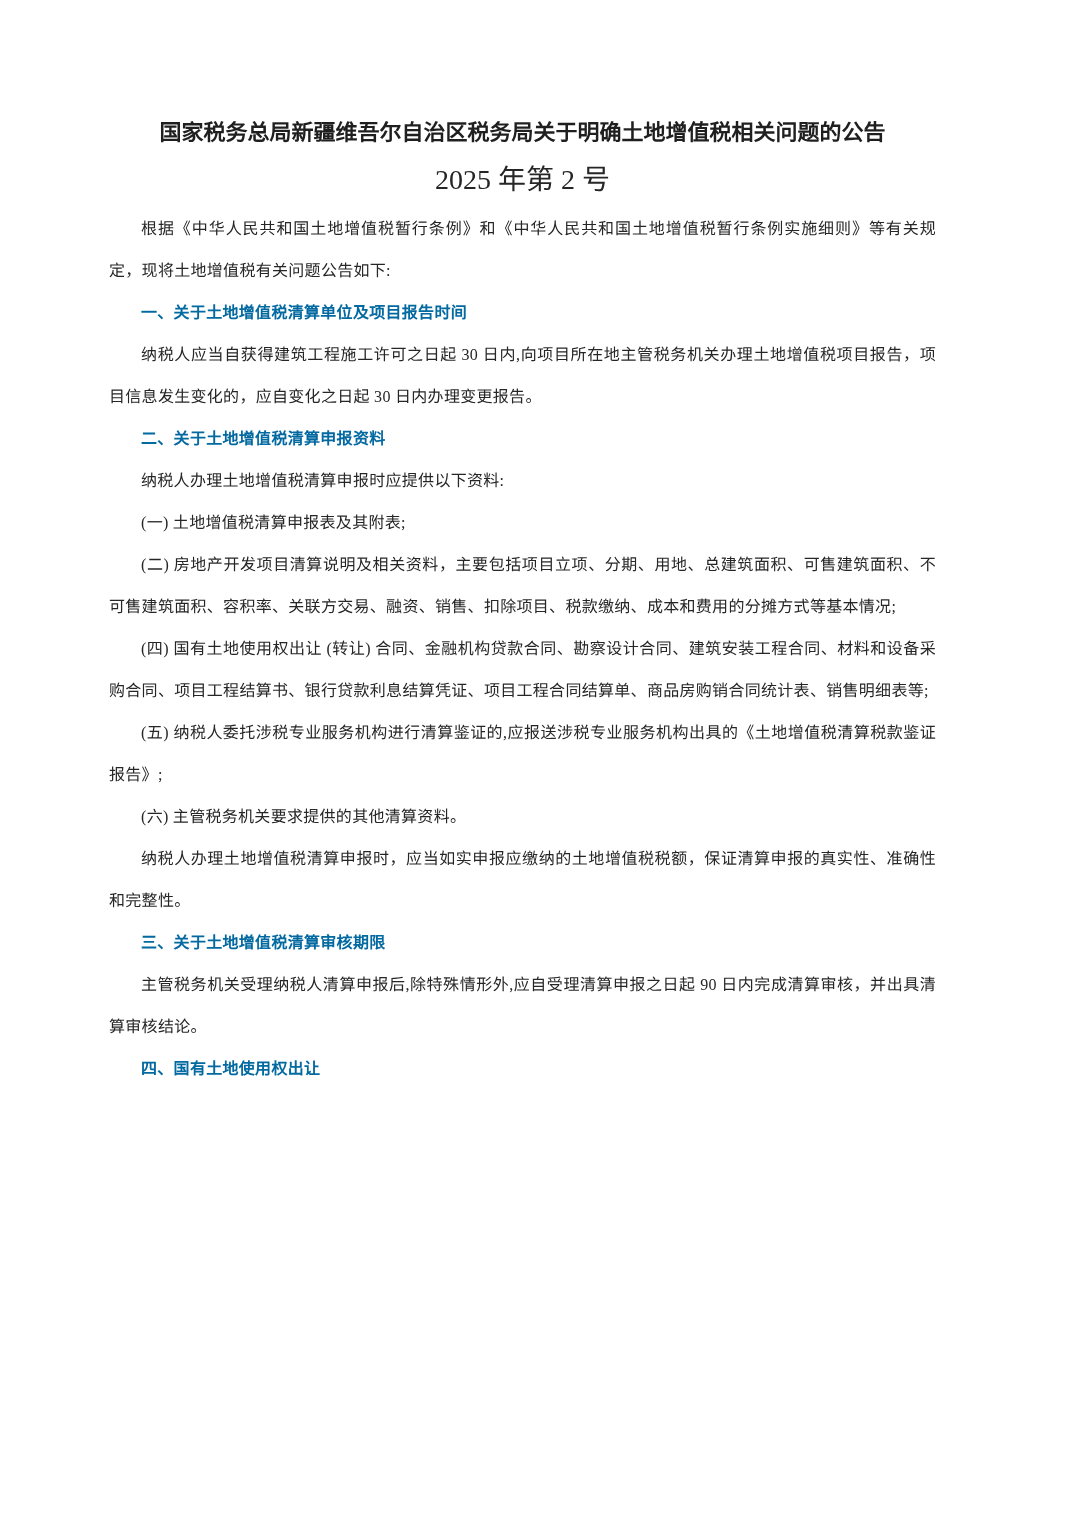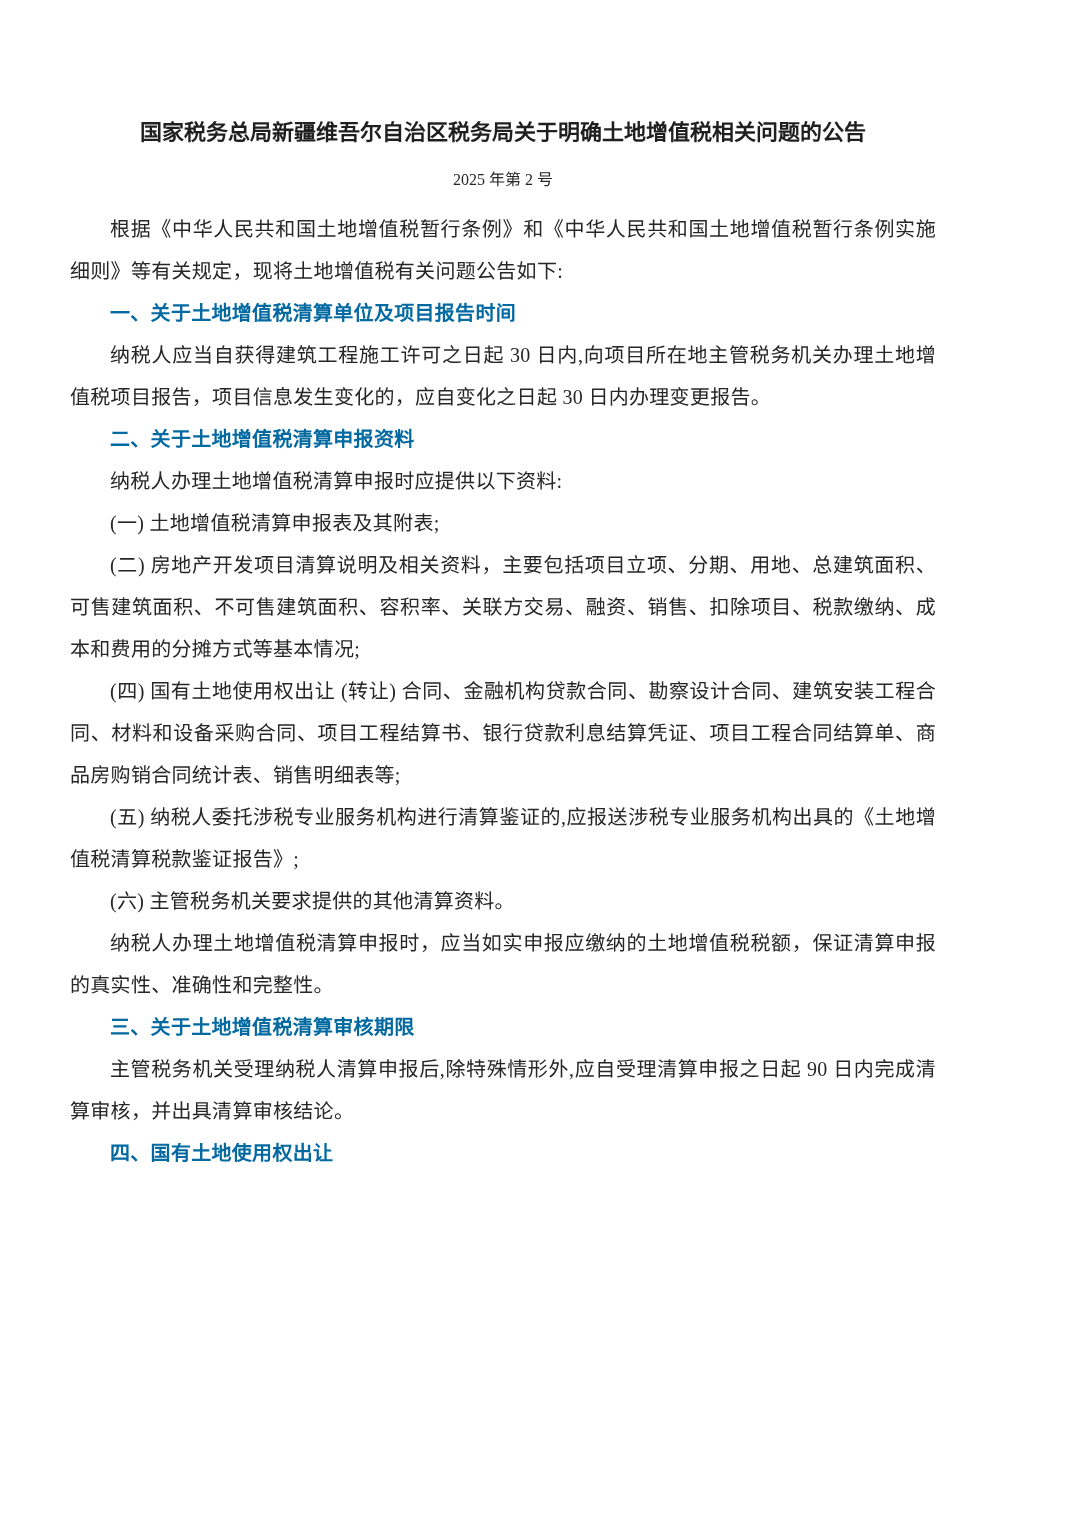--- a/index.html
+++ b/index.html
@@ -7,46 +7,46 @@
     padding: 0;
     background: #ffffff;
   }
   .page {
     position: relative;
     box-sizing: border-box;
     width: 1080px;
     height: 1465px;
     margin: 0 auto;
     background: #ffffff;
-    padding: 118px 144px 0 70px;
+    padding: 118px 144px 0 109px;
     overflow: hidden;
     font-family: "Liberation Serif", "DejaVu Serif", serif;
     color: #262626;
   }
   .doc-title {
     margin: 0;
     font-size: 22px;
     font-weight: 700;
     text-align: center;
     line-height: 30px;
     color: #1f1f1f;
   }
   .doc-number {
     margin: 20px 0 0 0;
-    font-size: 16px;
+    font-size: 28px;
     font-weight: 400;
     text-align: center;
     line-height: 24px;
   }
   .doc-body {
     margin-top: 16px;
   }
   .doc-body p {
     margin: 0;
-    font-size: 20px;
+    font-size: 16px;
     line-height: 42px;
     text-indent: 2em;
     text-align: justify;
     letter-spacing: 0.3px;
     word-break: break-all;
   }
   .doc-body p.section-heading {
     font-weight: 700;
     color: #0369a1;
     text-align: left;

